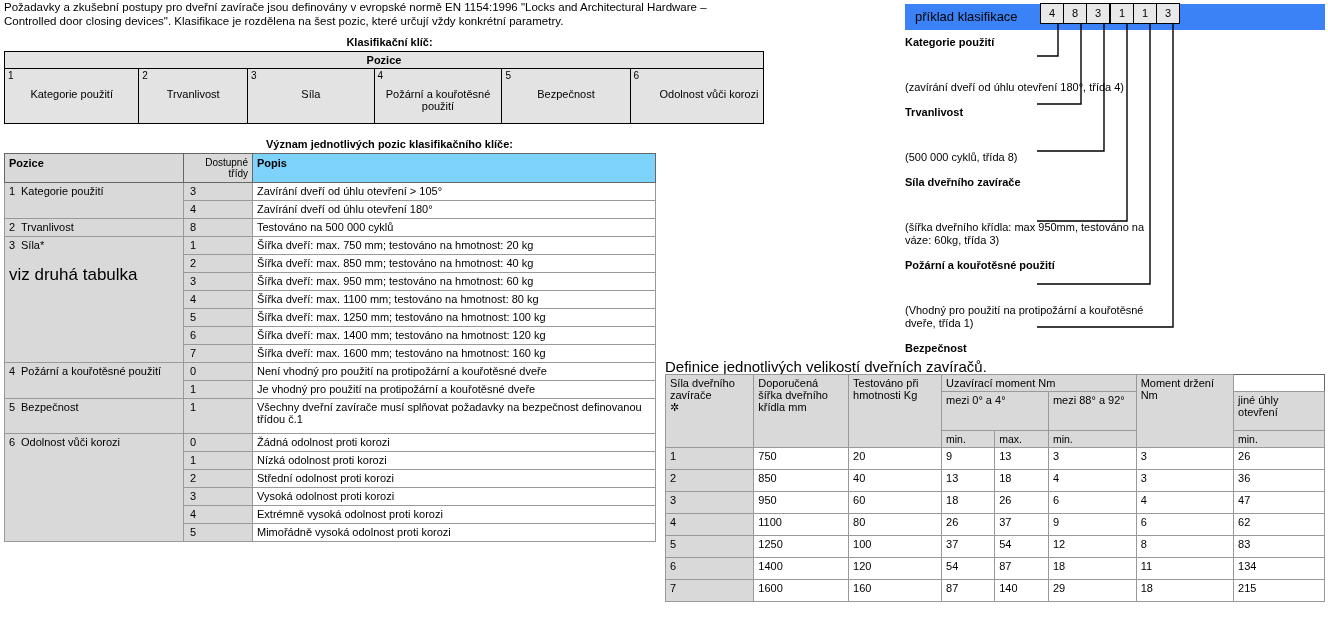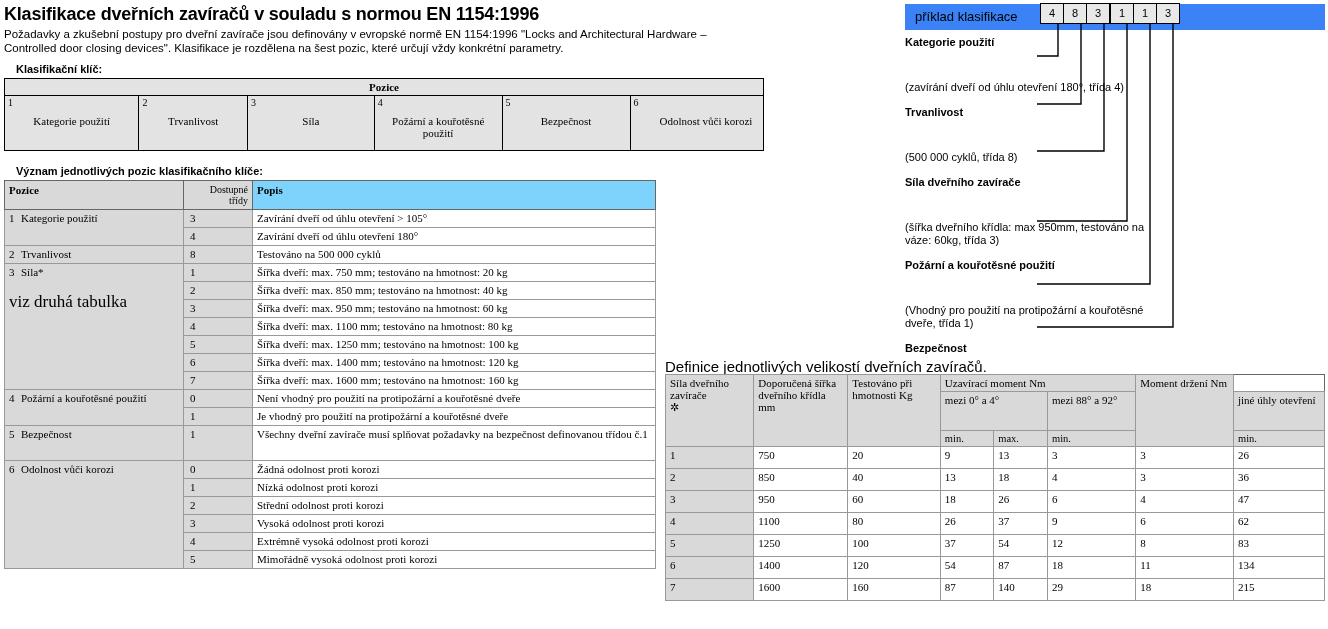--- a/index.html
+++ b/index.html
@@ -23,25 +23,26 @@
   }
   .intro{
     margin:0 0 0 4px;
     width:752px;
     font-size:11.5px;
     line-height:14px;
   }
   .subhead{
     font-weight:bold;
     font-size:11px;
-    margin:8px 0 3px 16px;
+    margin:8px 0 3px 4px;
+    text-align:center;
   }
 
   
-  table{border-collapse:collapse;font-family:Liberation Serif, serif;}
+  table{border-collapse:collapse;}
   .pozice{
     margin-left:4px;
     width:760px;
     border:1px solid #000;
     background:#e3e3e3;
   }
   .pozice td,.pozice th{border:1px solid #000;}
   .pozice .hdr{
     text-align:center;font-weight:bold;font-size:11px;padding:2px;
     background:#e3e3e3;
@@ -112,21 +113,20 @@
   .deftable .gh{background:#d9d9d9;vertical-align:top;}
   .deftable .r td{height:17px;}
   .deftable .firstcol{background:#d9d9d9;}
   .sub{font-size:10.5px;}
 </style>
 </head>
 <body>
 
 <div class="left">
 
-  <h1>Klasifikace dveřních zavíračů v souladu s normou EN 1154:1996</h1>
   <p class="intro">Požadavky a zkušební postupy pro dveřní zavírače jsou definovány v evropské normě EN 1154:1996 "Locks and Architectural Hardware – Controlled door closing devices". Klasifikace je rozdělena na šest pozic, které určují vždy konkrétní parametry.</p>
 
   <div class="subhead">Klasifikační klíč:</div>
 
   <table class="pozice">
     <tbody>
         <tr>
           <td class="hdr" colspan="6">Pozice</td>
         </tr>
     <tr>

